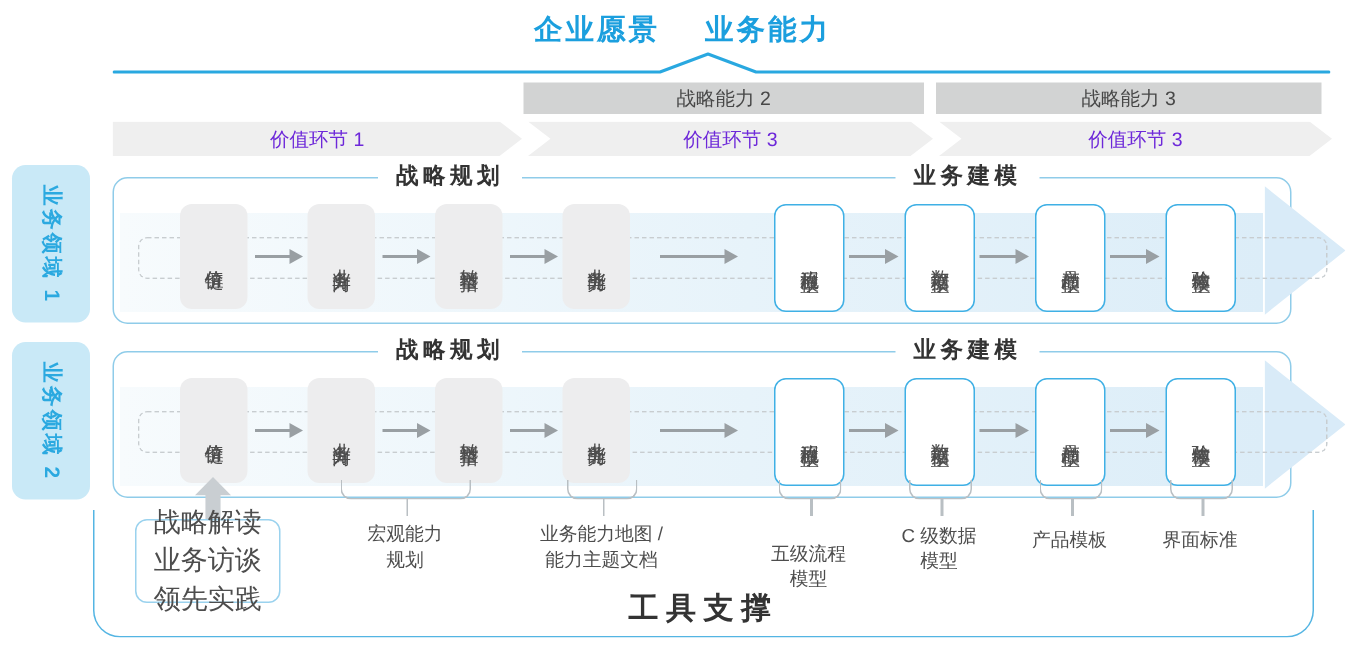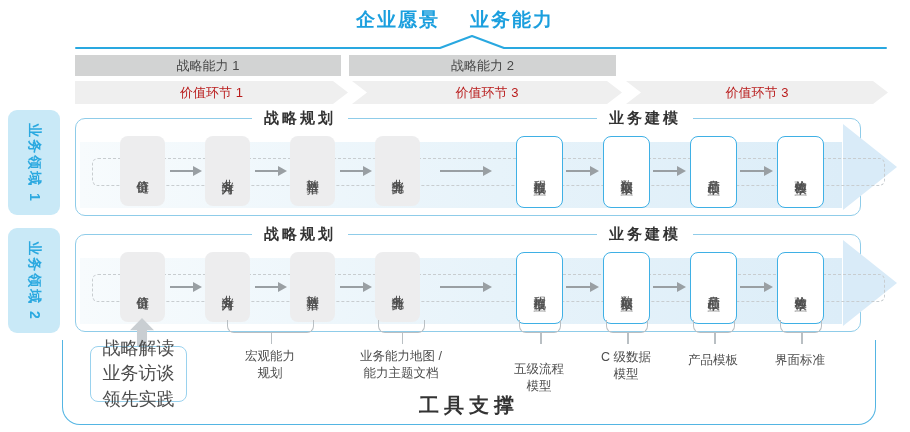--- a/index.html
+++ b/index.html
@@ -9,21 +9,21 @@
 
   
   .title-row{position:absolute;top:7px;left:0;width:910px;display:flex;justify-content:center;gap:30px;}
   .title-row span{font-size:19px;font-weight:bold;color:#1b9fde;letter-spacing:2px;}
 
   
   .bar{position:absolute;top:55px;height:21px;background:#d2d3d3;display:flex;align-items:center;
        justify-content:center;font-size:13px;color:#484848;}
   
   .chev{position:absolute;top:81px;height:23px;background:#efefef;display:flex;align-items:center;
-        justify-content:center;font-size:13px;color:#b91c1c;}
+        justify-content:center;font-size:13px;color:#6d28d9;}
   .chev-first{clip-path:polygon(0 0,calc(100% - 15px) 0,100% 50%,calc(100% - 15px) 100%,0 100%);}
   .chev-mid{clip-path:polygon(0 0,calc(100% - 15px) 0,100% 50%,calc(100% - 15px) 100%,0 100%,15px 50%);}
 
   
   .domain{position:absolute;left:8px;width:52px;background:#c9e9f7;border-radius:9px;
           display:flex;align-items:center;justify-content:center;}
   .domain span{transform:rotate(90deg);white-space:nowrap;font-size:14px;font-weight:bold;
                color:#2ba9e0;letter-spacing:2px;}
 
   
@@ -72,22 +72,22 @@
 
   <div class="title-row">
     <span>企业愿景</span>
     <span>业务能力</span>
   </div>
 
   <svg class="abs" style="left:75px;top:33px;" width="812" height="18">
     <polyline points="1,15 365,15 397,3 429,15 811,15" fill="none" stroke="#29a8e0" stroke-width="2" stroke-linejoin="round" stroke-linecap="round"></polyline>
   </svg>
 
-  <div class="bar" style="left:75px;width:266px;">战略能力 1</div>
   <div class="bar" style="left:349px;width:267px;">战略能力 2</div>
+  <div class="bar" style="left:624px;width:257px;">战略能力 3</div>
 
   <div class="chev chev-first" style="left:75px;width:273px;">价值环节 1</div>
   <div class="chev chev-mid" style="left:352px;width:270px;">价值环节 3</div>
   <div class="chev chev-mid" style="left:626px;width:262px;">价值环节 3</div>
 
   <div class="domain" style="top:110px;height:105px;">
     <span>业务领域 1</span>
   </div>
   <div class="domain" style="top:228px;height:105px;">
     <span>业务领域 2</span>

